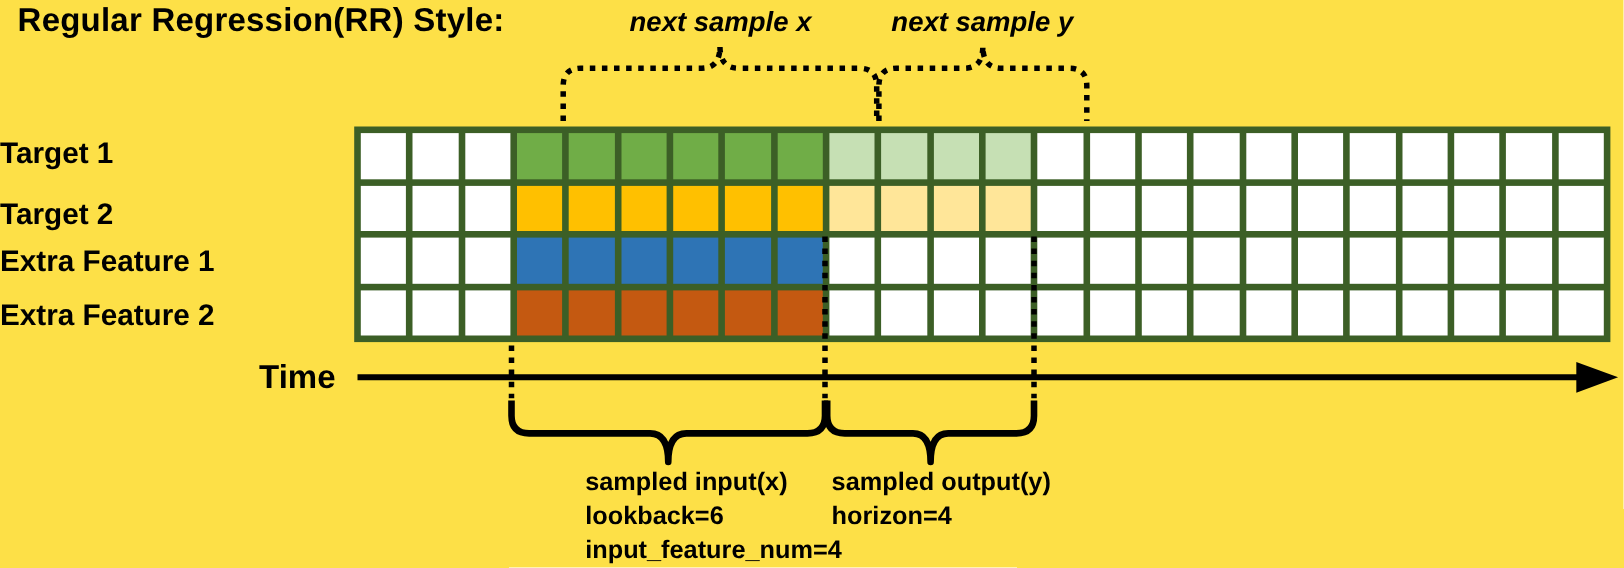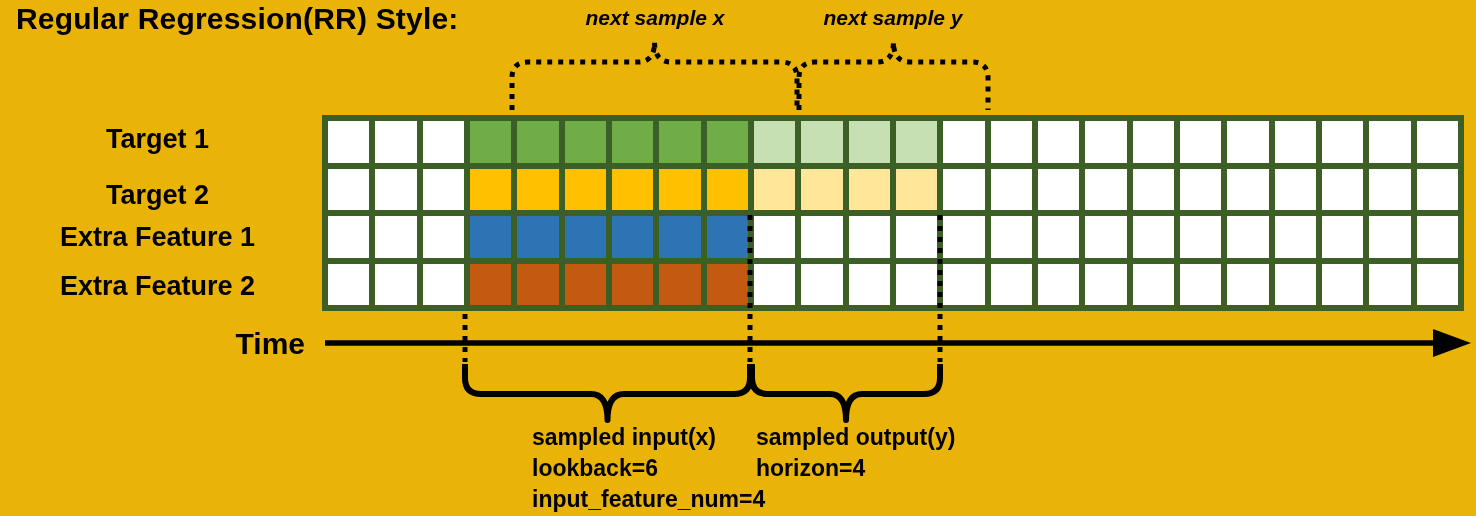--- a/index.html
+++ b/index.html
@@ -2,34 +2,34 @@
 <html><head>
 <meta charset="utf-8">
 <style>
   html,body{margin:0;padding:0;background:#ffffff;}
   .canvas{
     position:relative;
     width:1476px;height:516px;
     font-family:"Liberation Sans", sans-serif;
     color:#000;
     overflow:hidden;
-    background:#eab308;
+    background:#fde047;
   }
   .title{
     position:absolute;left:16px;top:2px;
     font-size:30px;font-weight:700;letter-spacing:.2px;
   }
   .next-label{
     position:absolute;top:6px;width:240px;text-align:center;
-    font-size:21px;font-style:italic;font-weight:600;
+    font-size:25px;font-style:italic;font-weight:600;
   }
   .next-label.x{left:535px;}
   .next-label.y{left:773px;}
   .row-label{
-    position:absolute;left:0;width:315px;text-align:center;
+    position:absolute;left:0;width:315px;text-align:left;
     font-size:27px;font-weight:700;line-height:34px;height:34px;
   }
   .time-label{
     position:absolute;left:155px;top:327px;width:150px;text-align:right;
     font-size:30px;font-weight:700;
   }
   .sample-grid{
     position:absolute;left:322px;top:115px;width:1142px;height:196px;
     box-sizing:border-box;
     display:grid;

